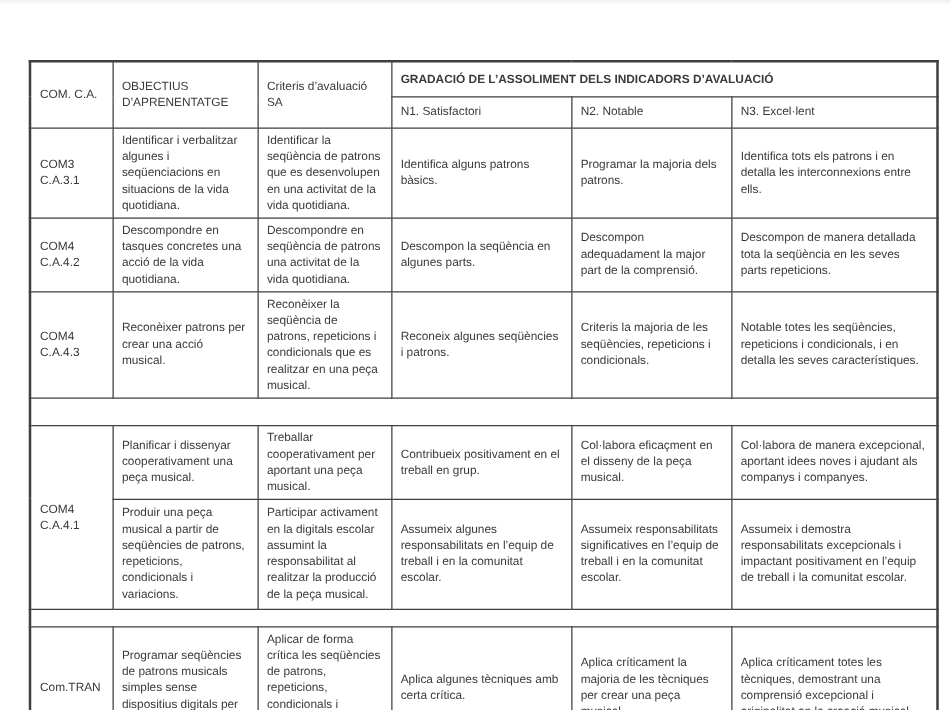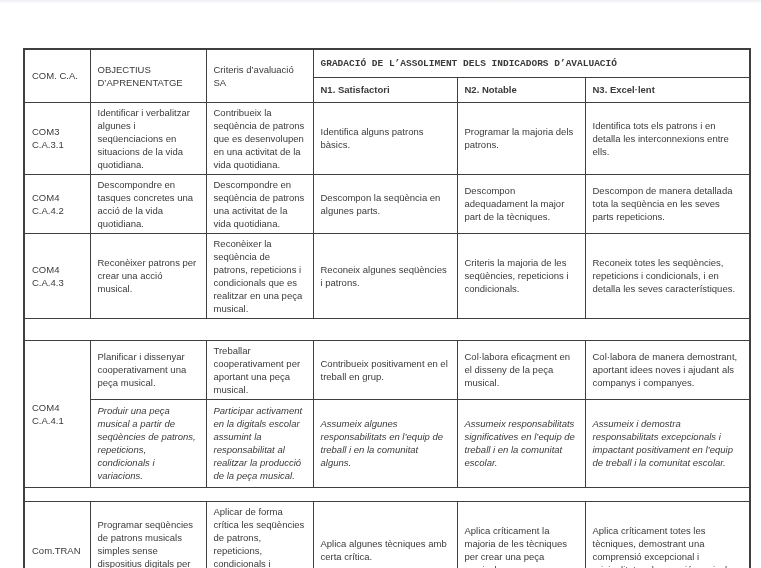--- a/index.html
+++ b/index.html
@@ -28,34 +28,33 @@
     border-bottom:1.5px solid #3f3f3f;
     padding:3px 7px;
     vertical-align:middle;
     font-size:9.5px;
     line-height:13px;
     color:#3a3a3a;
     text-align:left;
     word-wrap:break-word;
   }
   tr.rh1{height:28px;}
-  tr.rh2{height:25px;font-weight:bold;}
+  tr.rh2{height:25px;}
   tr.r1{height:64px;}
   tr.r2{height:56px;}
   tr.r3{height:66px;}
   tr.sepA{height:22px;}
   tr.rA{height:50px;}
-  tr.rB{height:88px;font-style:italic;}
+  tr.rB{height:88px;}
   tr.sepB{height:14px;}
   tr.rC{height:70px;}
   td.grad{
     text-align:center;
     font-weight:bold;
     color:#212121;
-    font-family:Liberation Mono, monospace;
   }
   td.sep{padding:0;}
 </style>
 </head>
 <body>
 
 <div class="page">
   <div class="top-strip"></div>
 
   <table class="rubric">
@@ -77,58 +76,58 @@
     </tr>
     <tr class="rh2">
       <td>N1. Satisfactori</td>
       <td>N2. Notable</td>
       <td>N3. Excel·lent</td>
     </tr>
 
     <tr class="r1">
       <td>COM3 C.A.3.1</td>
       <td>Identificar i verbalitzar algunes i seqüenciacions en situacions de la vida quotidiana.</td>
-      <td>Contribueix la seqüència de patrons que es desenvolupen en una activitat de la vida quotidiana.</td>
+      <td>Identificar la seqüència de patrons que es desenvolupen en una activitat de la vida quotidiana.</td>
       <td>Identifica alguns patrons bàsics.</td>
       <td>Programar la majoria dels patrons.</td>
       <td>Identifica tots els patrons i en detalla les interconnexions entre ells.</td>
     </tr>
     <tr class="r2">
       <td>COM4 C.A.4.2</td>
       <td>Descompondre en tasques concretes una acció de la vida quotidiana.</td>
       <td>Descompondre en seqüència de patrons una activitat de la vida quotidiana.</td>
       <td>Descompon la seqüència en algunes parts.</td>
-      <td>Descompon adequadament la major part de la tècniques.</td>
+      <td>Descompon adequadament la major part de la comprensió.</td>
       <td>Descompon de manera detallada tota la seqüència en les seves parts repeticions.</td>
     </tr>
     <tr class="r3">
       <td>COM4 C.A.4.3</td>
       <td>Reconèixer patrons per crear una acció musical.</td>
       <td>Reconèixer la seqüència de patrons, repeticions i condicionals que es realitzar en una peça musical.</td>
       <td>Reconeix algunes seqüències i patrons.</td>
       <td>Criteris la majoria de les seqüències, repeticions i condicionals.</td>
-      <td>Reconeix totes les seqüències, repeticions i condicionals, i en detalla les seves característiques.</td>
+      <td>Notable totes les seqüències, repeticions i condicionals, i en detalla les seves característiques.</td>
     </tr>
 
     <tr class="sepA">
       <td colspan="6" class="sep"></td>
     </tr>
 
     <tr class="rA">
       <td rowspan="2">COM4 C.A.4.1</td>
       <td>Planificar i dissenyar cooperativament  una peça musical.</td>
       <td>Treballar cooperativament per aportant una peça musical.</td>
       <td>Contribueix positivament en el treball en grup.</td>
       <td>Col·labora eficaçment en el disseny de la peça musical.</td>
-      <td>Col·labora de manera demostrant, aportant idees noves i ajudant als companys i companyes.</td>
+      <td>Col·labora de manera excepcional, aportant idees noves i ajudant als companys i companyes.</td>
     </tr>
     <tr class="rB">
       <td>Produir una peça musical a partir de seqüències de patrons, repeticions, condicionals i variacions.</td>
       <td>Participar activament en la digitals escolar assumint la responsabilitat al realitzar la producció de la peça musical.</td>
-      <td>Assumeix algunes responsabilitats en l’equip de treball i en la comunitat alguns.</td>
+      <td>Assumeix algunes responsabilitats en l’equip de treball i en la comunitat escolar.</td>
       <td>Assumeix responsabilitats significatives en l’equip de treball i en la comunitat escolar.</td>
       <td>Assumeix i demostra responsabilitats excepcionals i impactant positivament en l’equip de treball i la comunitat escolar.</td>
     </tr>
 
     <tr class="sepB">
       <td colspan="6" class="sep"></td>
     </tr>
 
     <tr class="rC">
       <td>Com.TRAN</td>

